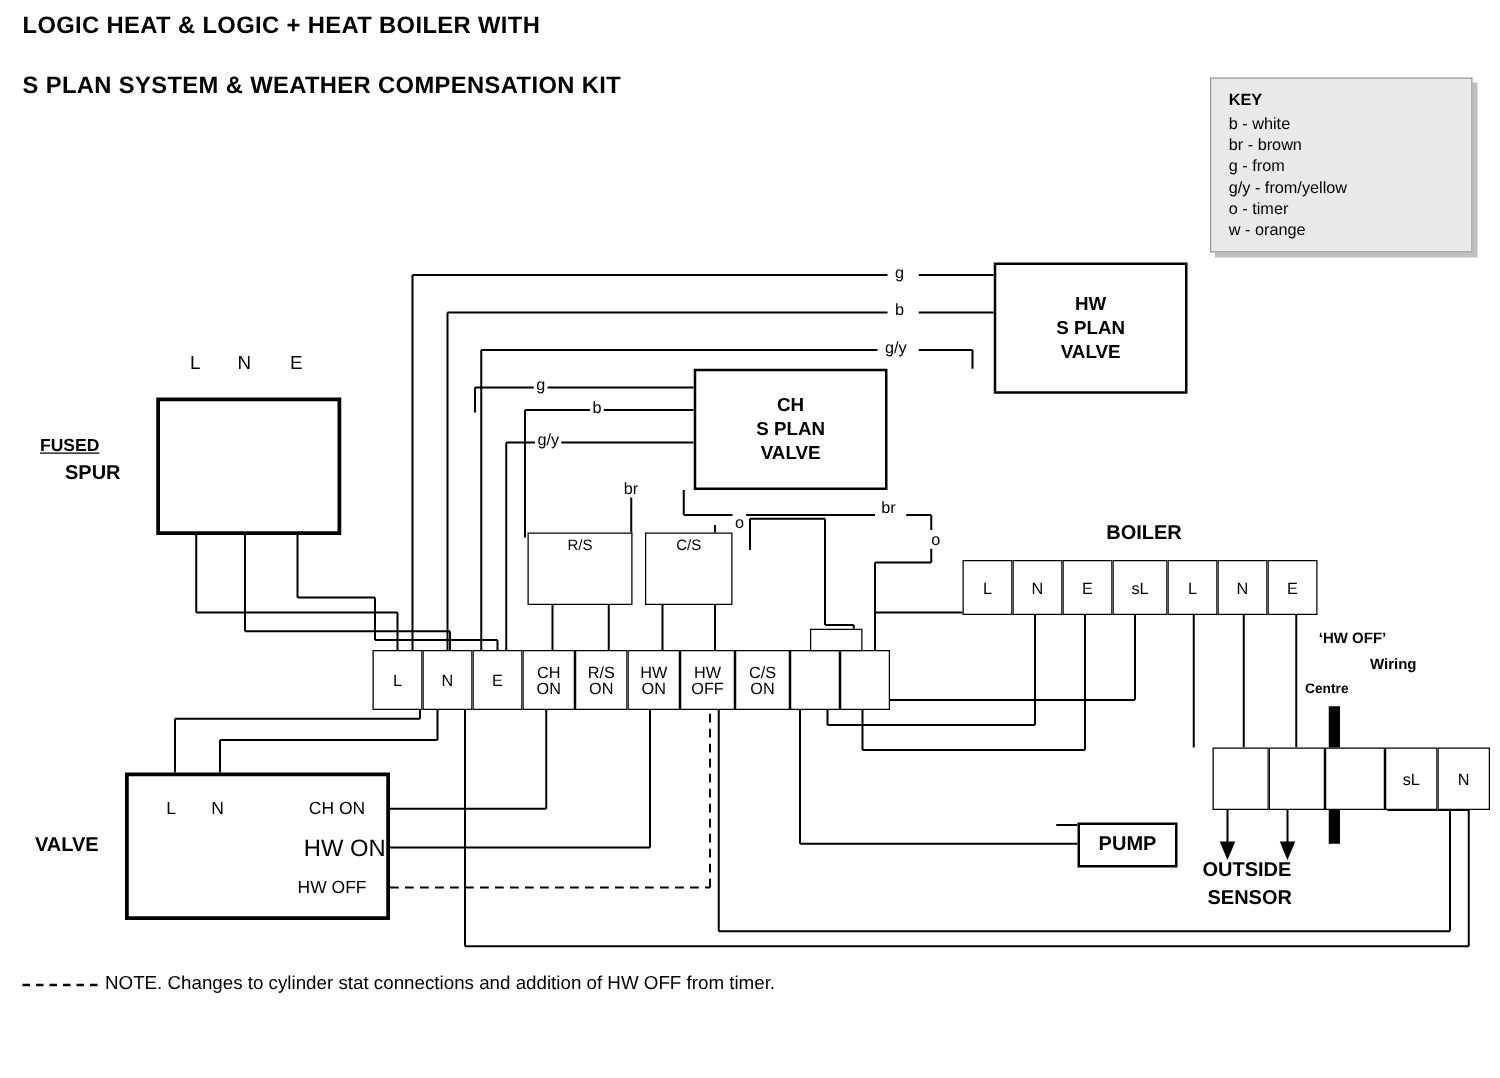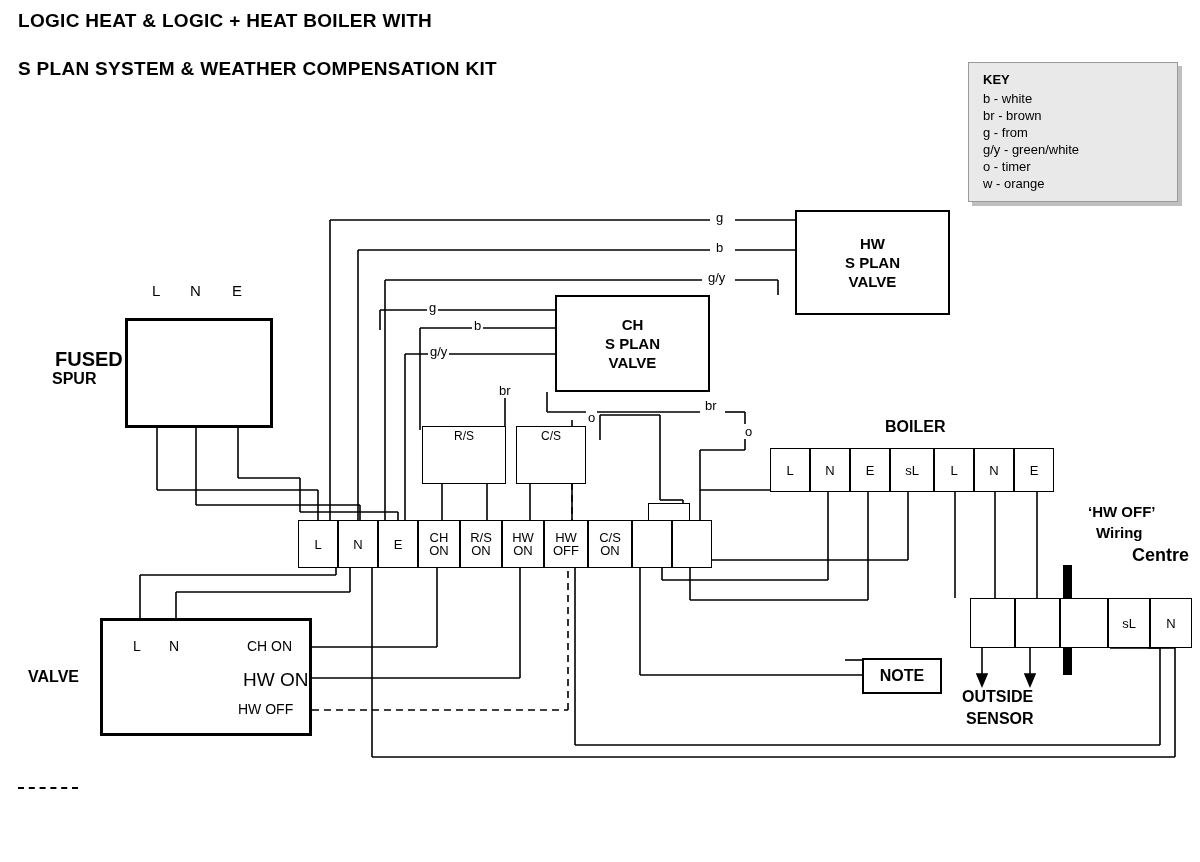--- a/index.html
+++ b/index.html
@@ -46,21 +46,21 @@
 <div class="diagram">
 
   <div class="title t2">S PLAN SYSTEM &amp; WEATHER COMPENSATION KIT</div>
   <div class="title t1">LOGIC HEAT &amp; LOGIC + HEAT BOILER WITH</div>
 
   <div class="key">
     <div class="kt">KEY</div>
     <div>b - white</div>
     <div>br - brown</div>
     <div>g - from</div>
-    <div>g/y - green/white</div>
+    <div>g/y - from/yellow</div>
     <div>o - timer</div>
     <div>w - orange</div>
   </div>
 
   <svg class="wires" viewBox="0 0 1200 862">
     <g stroke="#000" stroke-width="1.6" fill="none">
 
       <line x1="735" y1="220" x2="795" y2="220"></line>
       <line x1="330" y1="220" x2="710" y2="220"></line>
       <line x1="330" y1="220" x2="330" y2="522"></line>
@@ -226,21 +226,21 @@
 
   <div class="box" style="left:555px;top:295px;width:155px;height:97px;">
     <div class="center-txt">
       <div>CH</div>
       <div>S PLAN</div>
       <div>VALVE</div>
     </div>
   </div>
 
   <div class="spur"></div>
-  <div class="lbl bold" style="left:55px;top:348px;font-size:20px;">FUSED</div>
+  <div class="lbl bold" style="left:32px;top:348px;font-size:14px;text-decoration:underline;">FUSED</div>
   <div class="lbl bold" style="left:52px;top:370px;font-size:16px;">SPUR</div>
   <div class="lbl" style="left:152px;top:282px;font-size:15px;">L</div>
   <div class="lbl" style="left:190px;top:282px;font-size:15px;">N</div>
   <div class="lbl" style="left:232px;top:282px;font-size:15px;">E</div>
 
   <div class="mini" style="left:422px;top:426px;width:84px;height:58px;">
     <div class="cap">R/S</div>
   </div>
 
   <div class="mini" style="left:516px;top:426px;width:70px;height:58px;">
@@ -310,26 +310,26 @@
 
   <div class="timerbox"></div>
   <div class="lbl bold" style="left:28px;top:668px;font-size:16px;">VALVE</div>
   <div class="lbl" style="left:133px;top:638px;font-size:14px;">L</div>
   <div class="lbl" style="left:169px;top:638px;font-size:14px;">N</div>
   <div class="lbl" style="left:247px;top:638px;font-size:14px;">CH ON</div>
   <div class="lbl" style="left:243px;top:669px;font-size:19px;">HW ON</div>
   <div class="lbl" style="left:238px;top:701px;font-size:14px;">HW OFF</div>
 
   <div class="box thin" style="left:862px;top:658px;width:80px;height:36px;border-width:2px;">
-    <span class="bold" style="font-size:16px;">NOTE</span>
-  </div>
-
-  <div class="lbl bold" style="left:1088px;top:503px;font-size:15px;">‘HW OFF’</div>
-  <div class="lbl bold" style="left:1096px;top:524px;font-size:15px;">Wiring</div>
-  <div class="lbl bold" style="left:1132px;top:545px;font-size:18px;">Centre</div>
+    <span class="bold" style="font-size:16px;">PUMP</span>
+  </div>
+
+  <div class="lbl bold" style="left:1055px;top:503px;font-size:12px;">‘HW OFF’</div>
+  <div class="lbl bold" style="left:1096px;top:524px;font-size:12px;">Wiring</div>
+  <div class="lbl bold" style="left:1044px;top:545px;font-size:11px;">Centre</div>
   <div class="termrow" style="left:970px;top:598px;">
     <div class="cell" style="width:45px;height:50px;">
         <span></span>
       </div>
     <div class="cell" style="width:45px;height:50px;">
         <span></span>
       </div>
     <div class="cell" style="width:48px;height:50px;">
         <span></span>
       </div>
@@ -349,14 +349,15 @@
   <div class="wirelabel" style="left:706px;top:270px;">g/y</div>
   <div class="wirelabel" style="left:427px;top:300px;">g</div>
   <div class="wirelabel" style="left:472px;top:318px;">b</div>
   <div class="wirelabel" style="left:428px;top:344px;">g/y</div>
   <div class="wirelabel" style="left:497px;top:383px;">br</div>
   <div class="wirelabel" style="left:703px;top:398px;">br</div>
   <div class="wirelabel" style="left:586px;top:410px;">o</div>
   <div class="wirelabel" style="left:743px;top:424px;">o</div>
 
   <div class="dashlead"></div>
+  <div class="note">NOTE. Changes to cylinder stat connections and addition of HW OFF from timer.</div>
 
 </div>
 
 </body></html>

